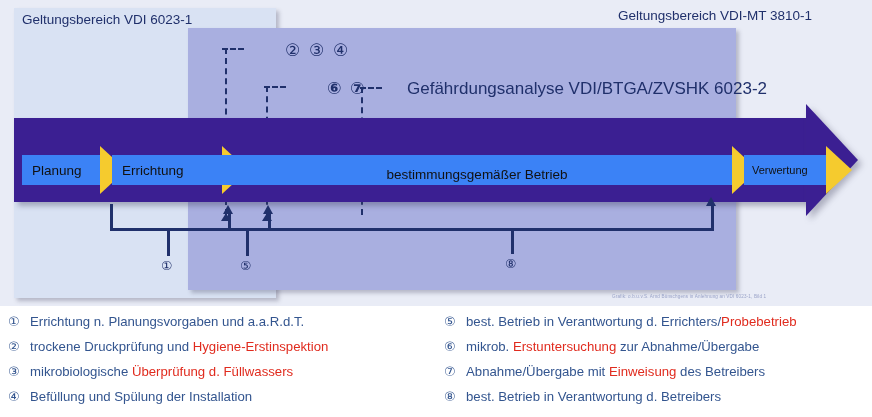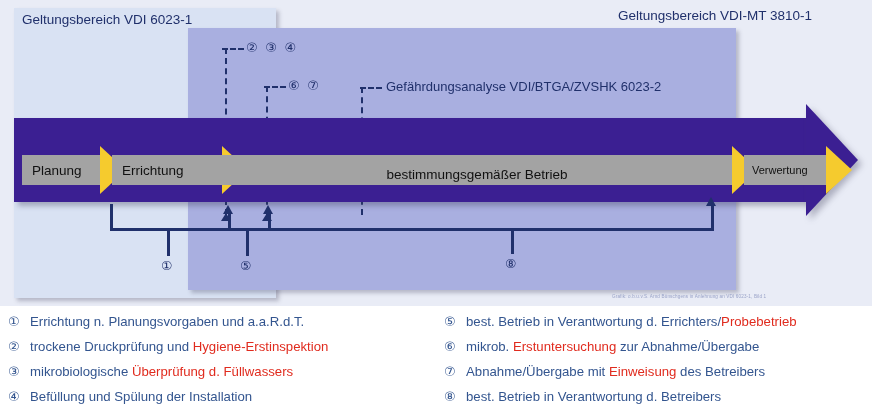--- a/index.html
+++ b/index.html
@@ -35,24 +35,24 @@
   }
 
   .panel-label{
     position:absolute;font-size:13.5px;color:#20306b;white-space:nowrap;
   }
   #lbl-6023{left:22px;top:12px;}
   #lbl-mt3810{left:618px;top:8px;}
   #lbl-3810{left:456px;top:36px;}
 
   
-  .callout{position:absolute;font-size:13px;color:#20306b;white-space:nowrap;}
+  .callout{position:absolute;font-size:17px;color:#20306b;white-space:nowrap;margin-left:39px;}
   #callout-234{left:246px;top:40px;letter-spacing:2px;}
-  #callout-67{left:288px;top:78px;letter-spacing:2px;}
-  #callout-gef{left:386px;top:79px;}
+  #callout-67{left:288px;top:78px;letter-spacing:2px;font-weight:bold;}
+  #callout-gef{left:368px;top:79px;}
 
   
   .dash-h{position:absolute;border-top:2.4px dashed #20306b;height:0;}
   .dash-v{position:absolute;border-left:2.4px dashed #20306b;width:0;}
 
   #dh-234{left:222px;top:48px;width:22px;}
   #dv-234{left:225px;top:48px;height:167px;}
   #dh-67 {left:264px;top:86px;width:22px;}
   #dv-67 {left:266px;top:86px;height:129px;}
   #dh-gef{left:360px;top:87px;width:22px;}
@@ -71,21 +71,21 @@
   }
   #band-head{
     position:absolute;left:806px;top:104px;width:0;height:0;
     border-top:56px solid transparent;border-bottom:56px solid transparent;
     border-left:52px solid #3b1f92;
     filter:drop-shadow(4px 4px 3px rgba(60,60,90,.35));
   }
 
   
   .chev{
-    position:absolute;height:30px;background:#a3a3a3;
+    position:absolute;height:30px;background:#3b82f6;
     display:flex;align-items:center;
   }
   .chev .txt{
     font-size:13.5px;color:#111;white-space:nowrap;padding-left:10px;
   }
   .chev .txt.center{width:100%;text-align:center;padding-left:0;margin-top:8px;}
   .chev-head{
     position:absolute;width:0;height:0;top:-9px;
     border-top:24px solid transparent;border-bottom:24px solid transparent;
     border-left:26px solid #f5cb2e;

